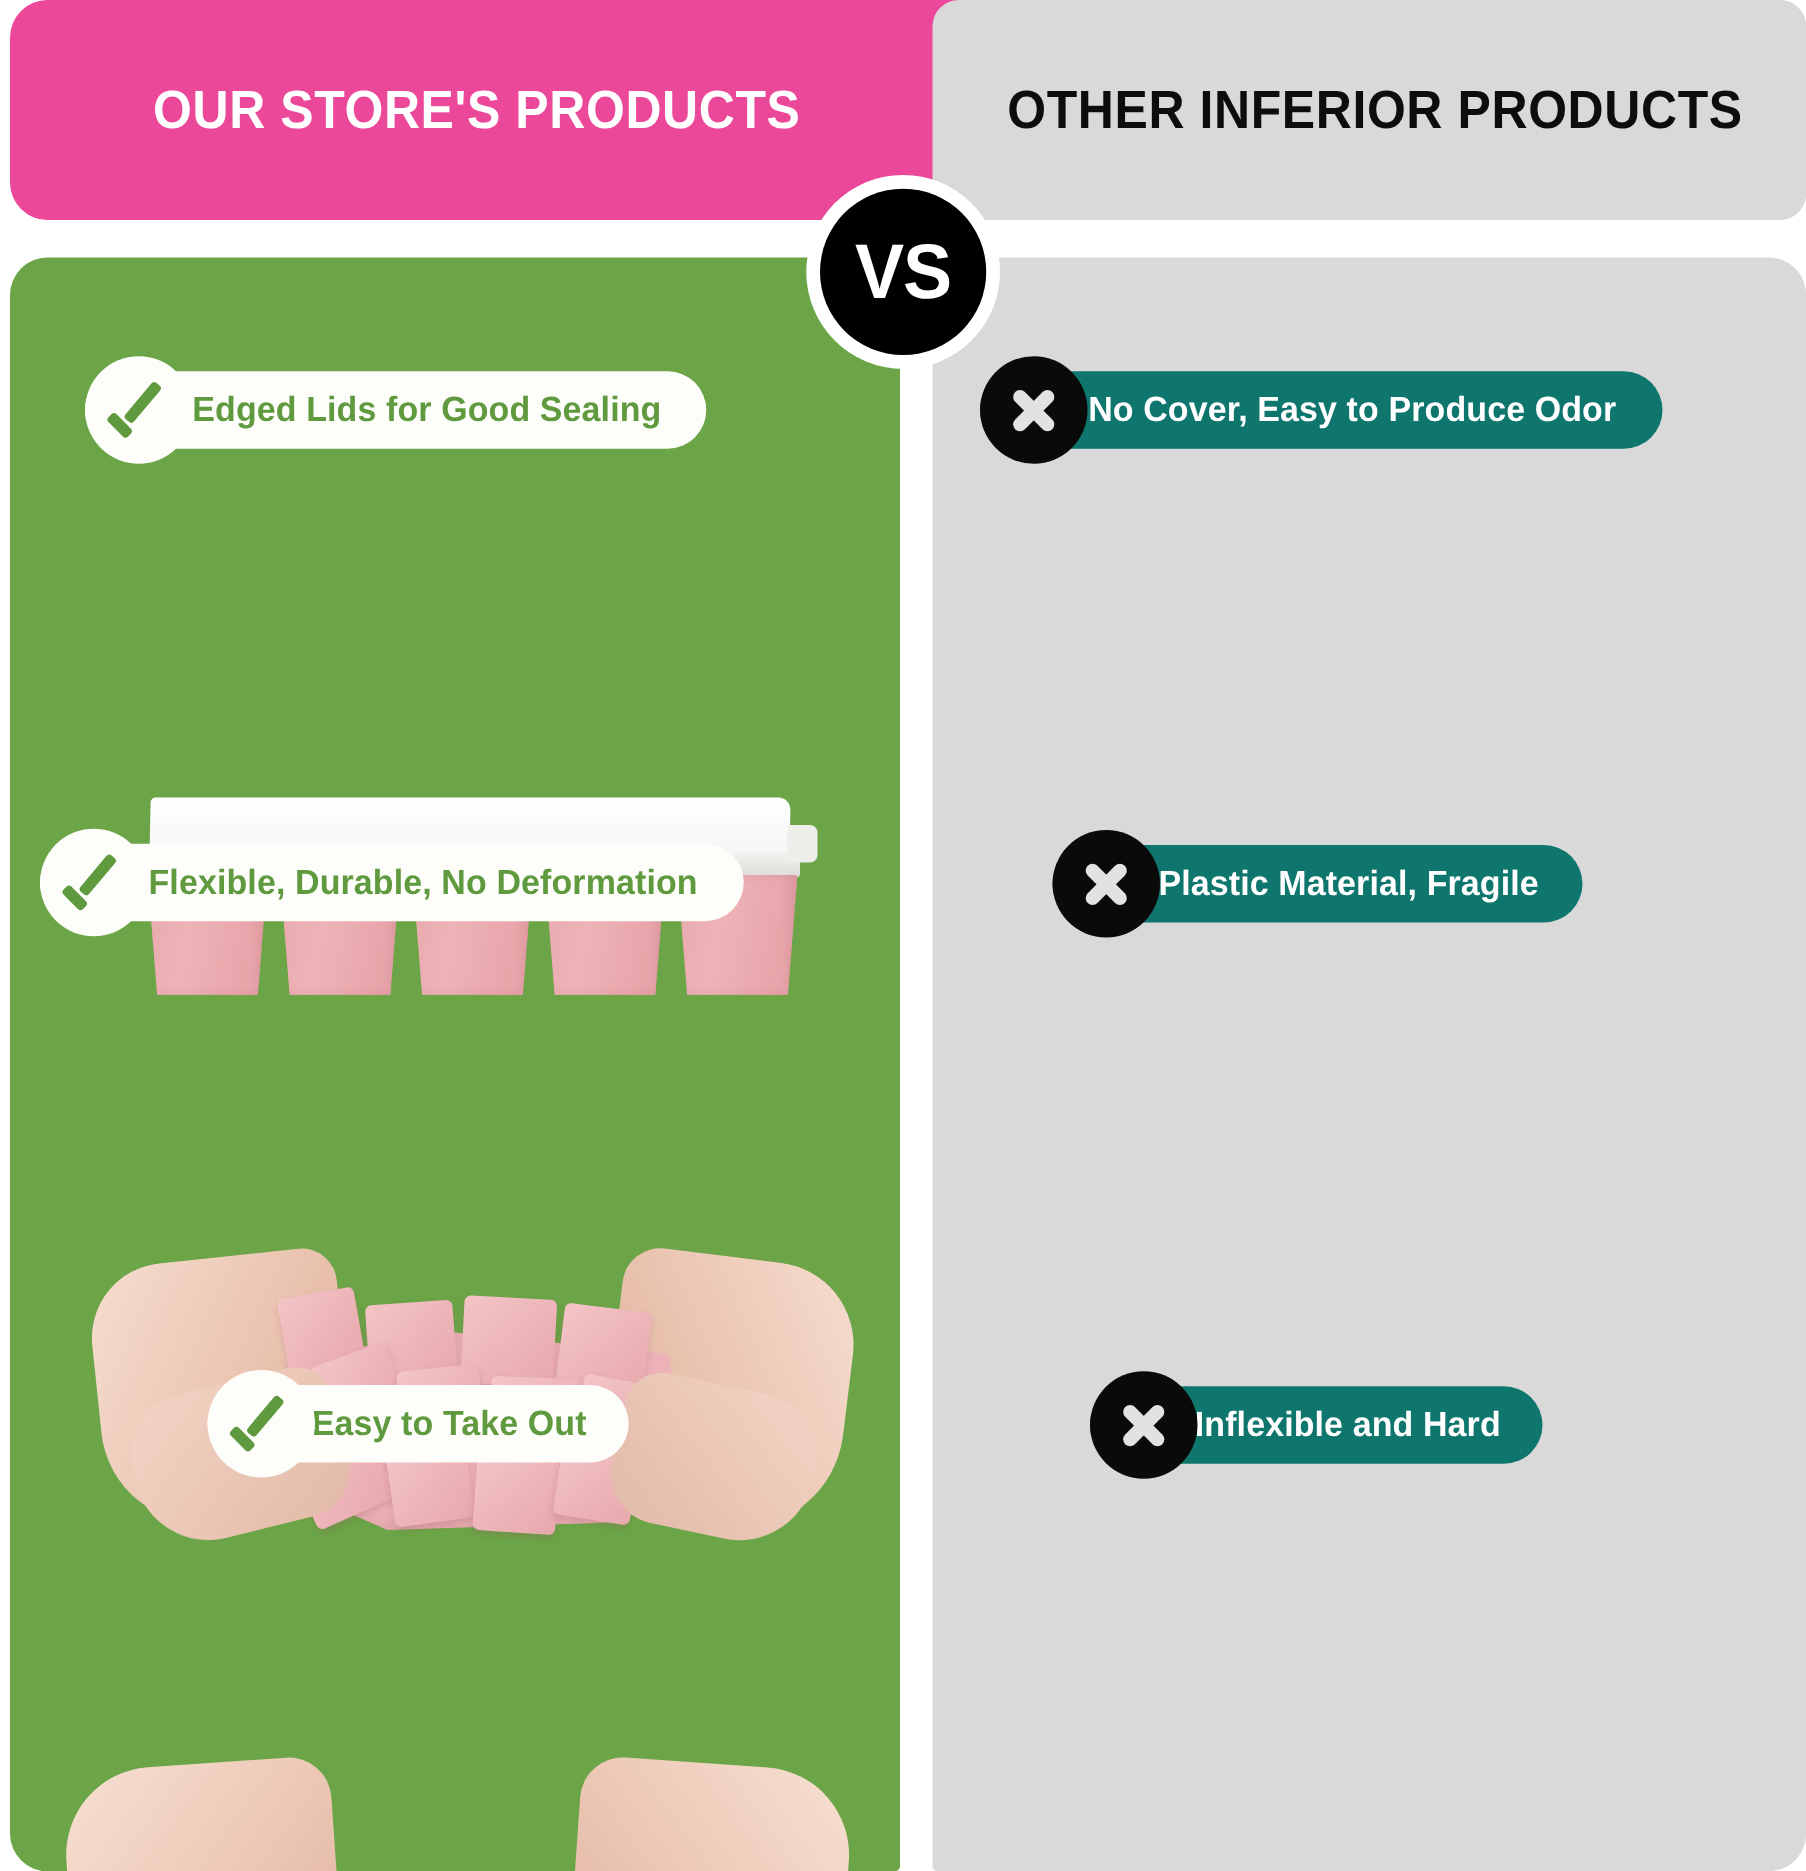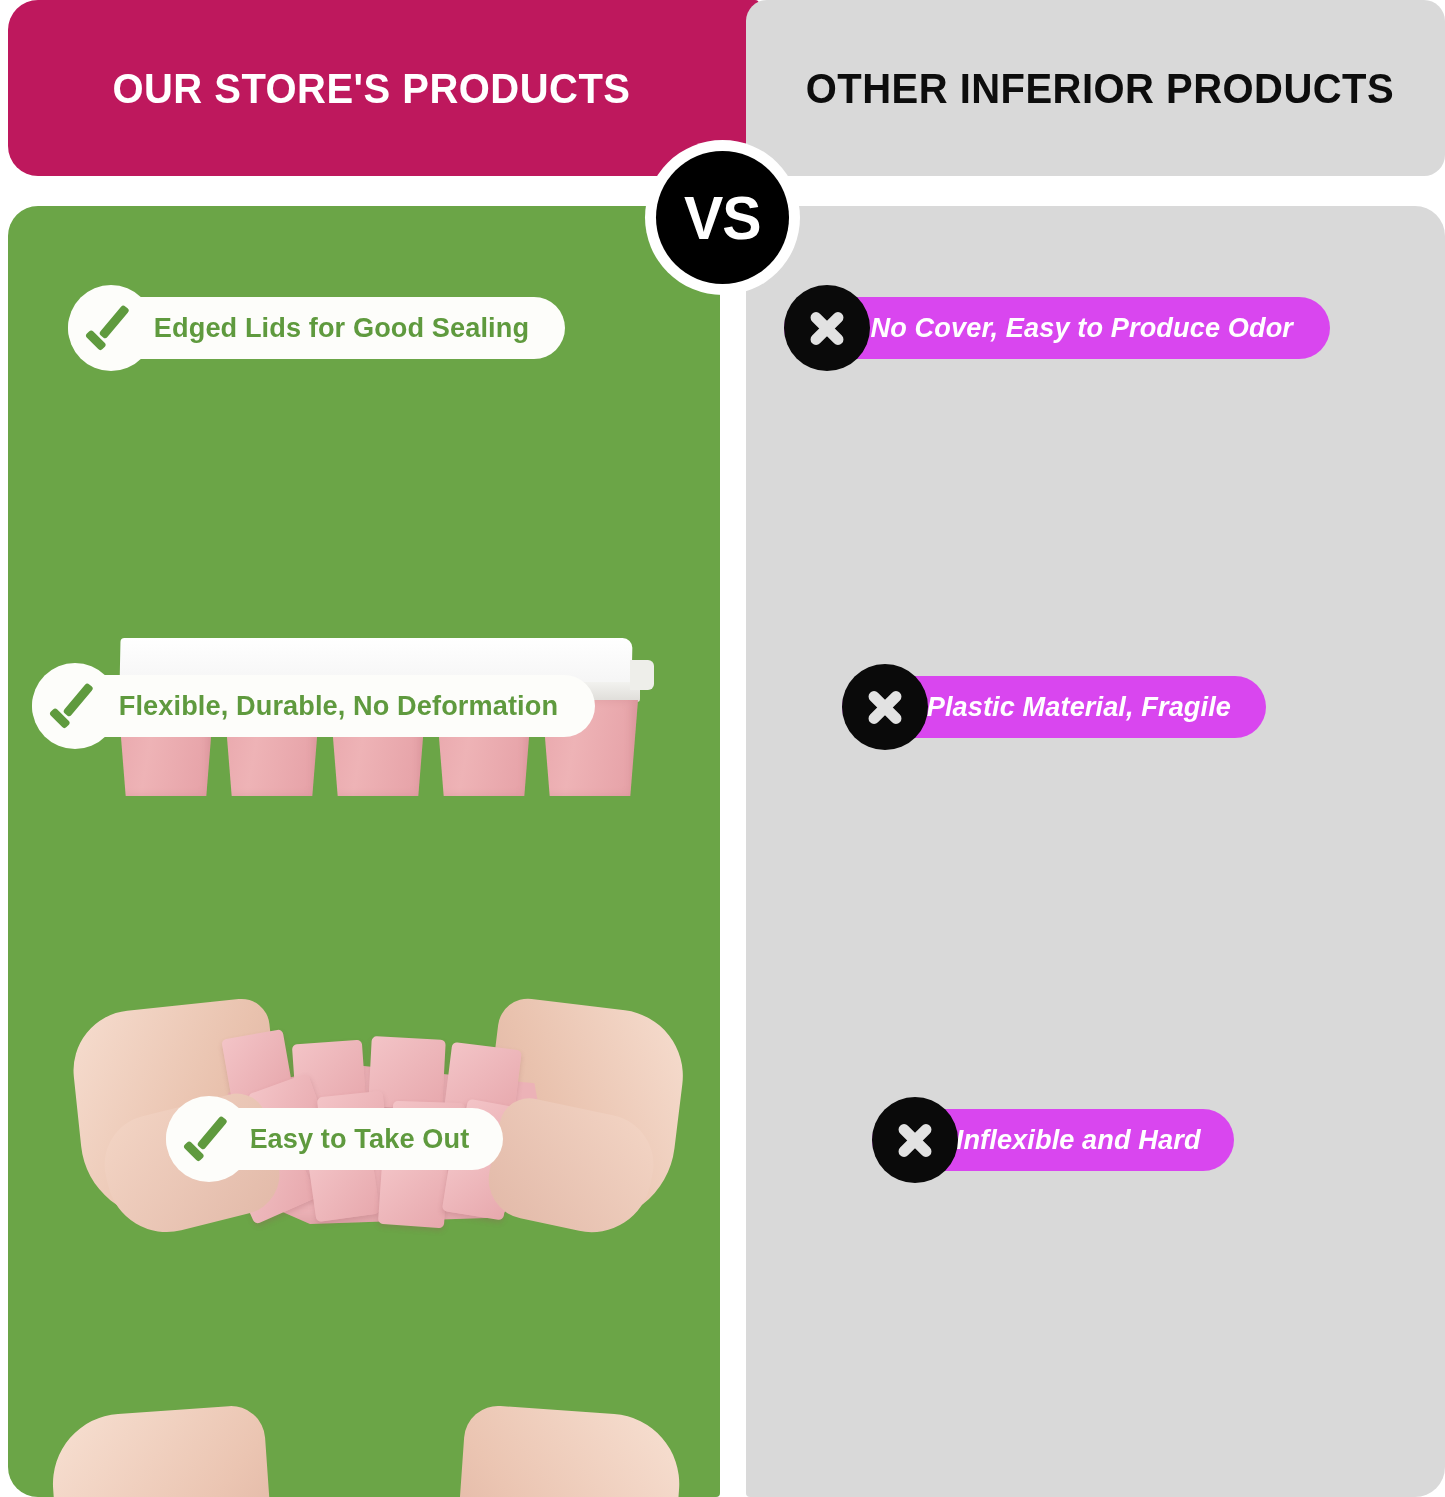--- a/index.html
+++ b/index.html
@@ -15,27 +15,28 @@
   .stage{position:absolute;inset:0;}
 
   
   .head{
     position:absolute;top:0;height:176px;
     display:flex;align-items:center;
     overflow:hidden;
   }
   .head-left{
     left:8px;width:751px;
-    background:#be185d;
+    background:#ec4899;
     border-radius:28px 6px 28px 6px;
     border-top-left-radius:30px;
     border-bottom-left-radius:30px;
     border-top-right-radius:4px;
     border-bottom-right-radius:4px;
     justify-content:center;
+    padding-left:10px;
   }
   .head-right{
     left:746px;width:699px;
     background:#d9d9d9;
     border-top-left-radius:4px;
     border-bottom-left-radius:4px;
     border-top-right-radius:30px;
     border-bottom-right-radius:30px;
     justify-content:center;
     border-radius:21px;
@@ -101,21 +102,21 @@
     position:absolute;display:flex;align-items:center;
     height:62px;z-index:20;
   }
   .badge-pill{
     height:62px;border-radius:31px;
     display:flex;align-items:center;
     padding-left:80px;padding-right:30px;
     white-space:nowrap;
   }
   .badge-good .badge-pill{background:#fdfdfa;}
-  .badge-bad  .badge-pill{background:#d946ef;font-style:italic;}
+  .badge-bad  .badge-pill{background:#0f766e;}
   .badge-label{
     font-weight:700;font-size:28px;letter-spacing:0.1px;
     transform:scaleX(0.97);
   }
   .badge-good .badge-label{color:#5f9a3e;}
   .badge-bad  .badge-label{color:#ffffff;}
 
   .badge-ico{
     position:absolute;left:0;top:-12px;
     width:86px;height:86px;border-radius:50%;

